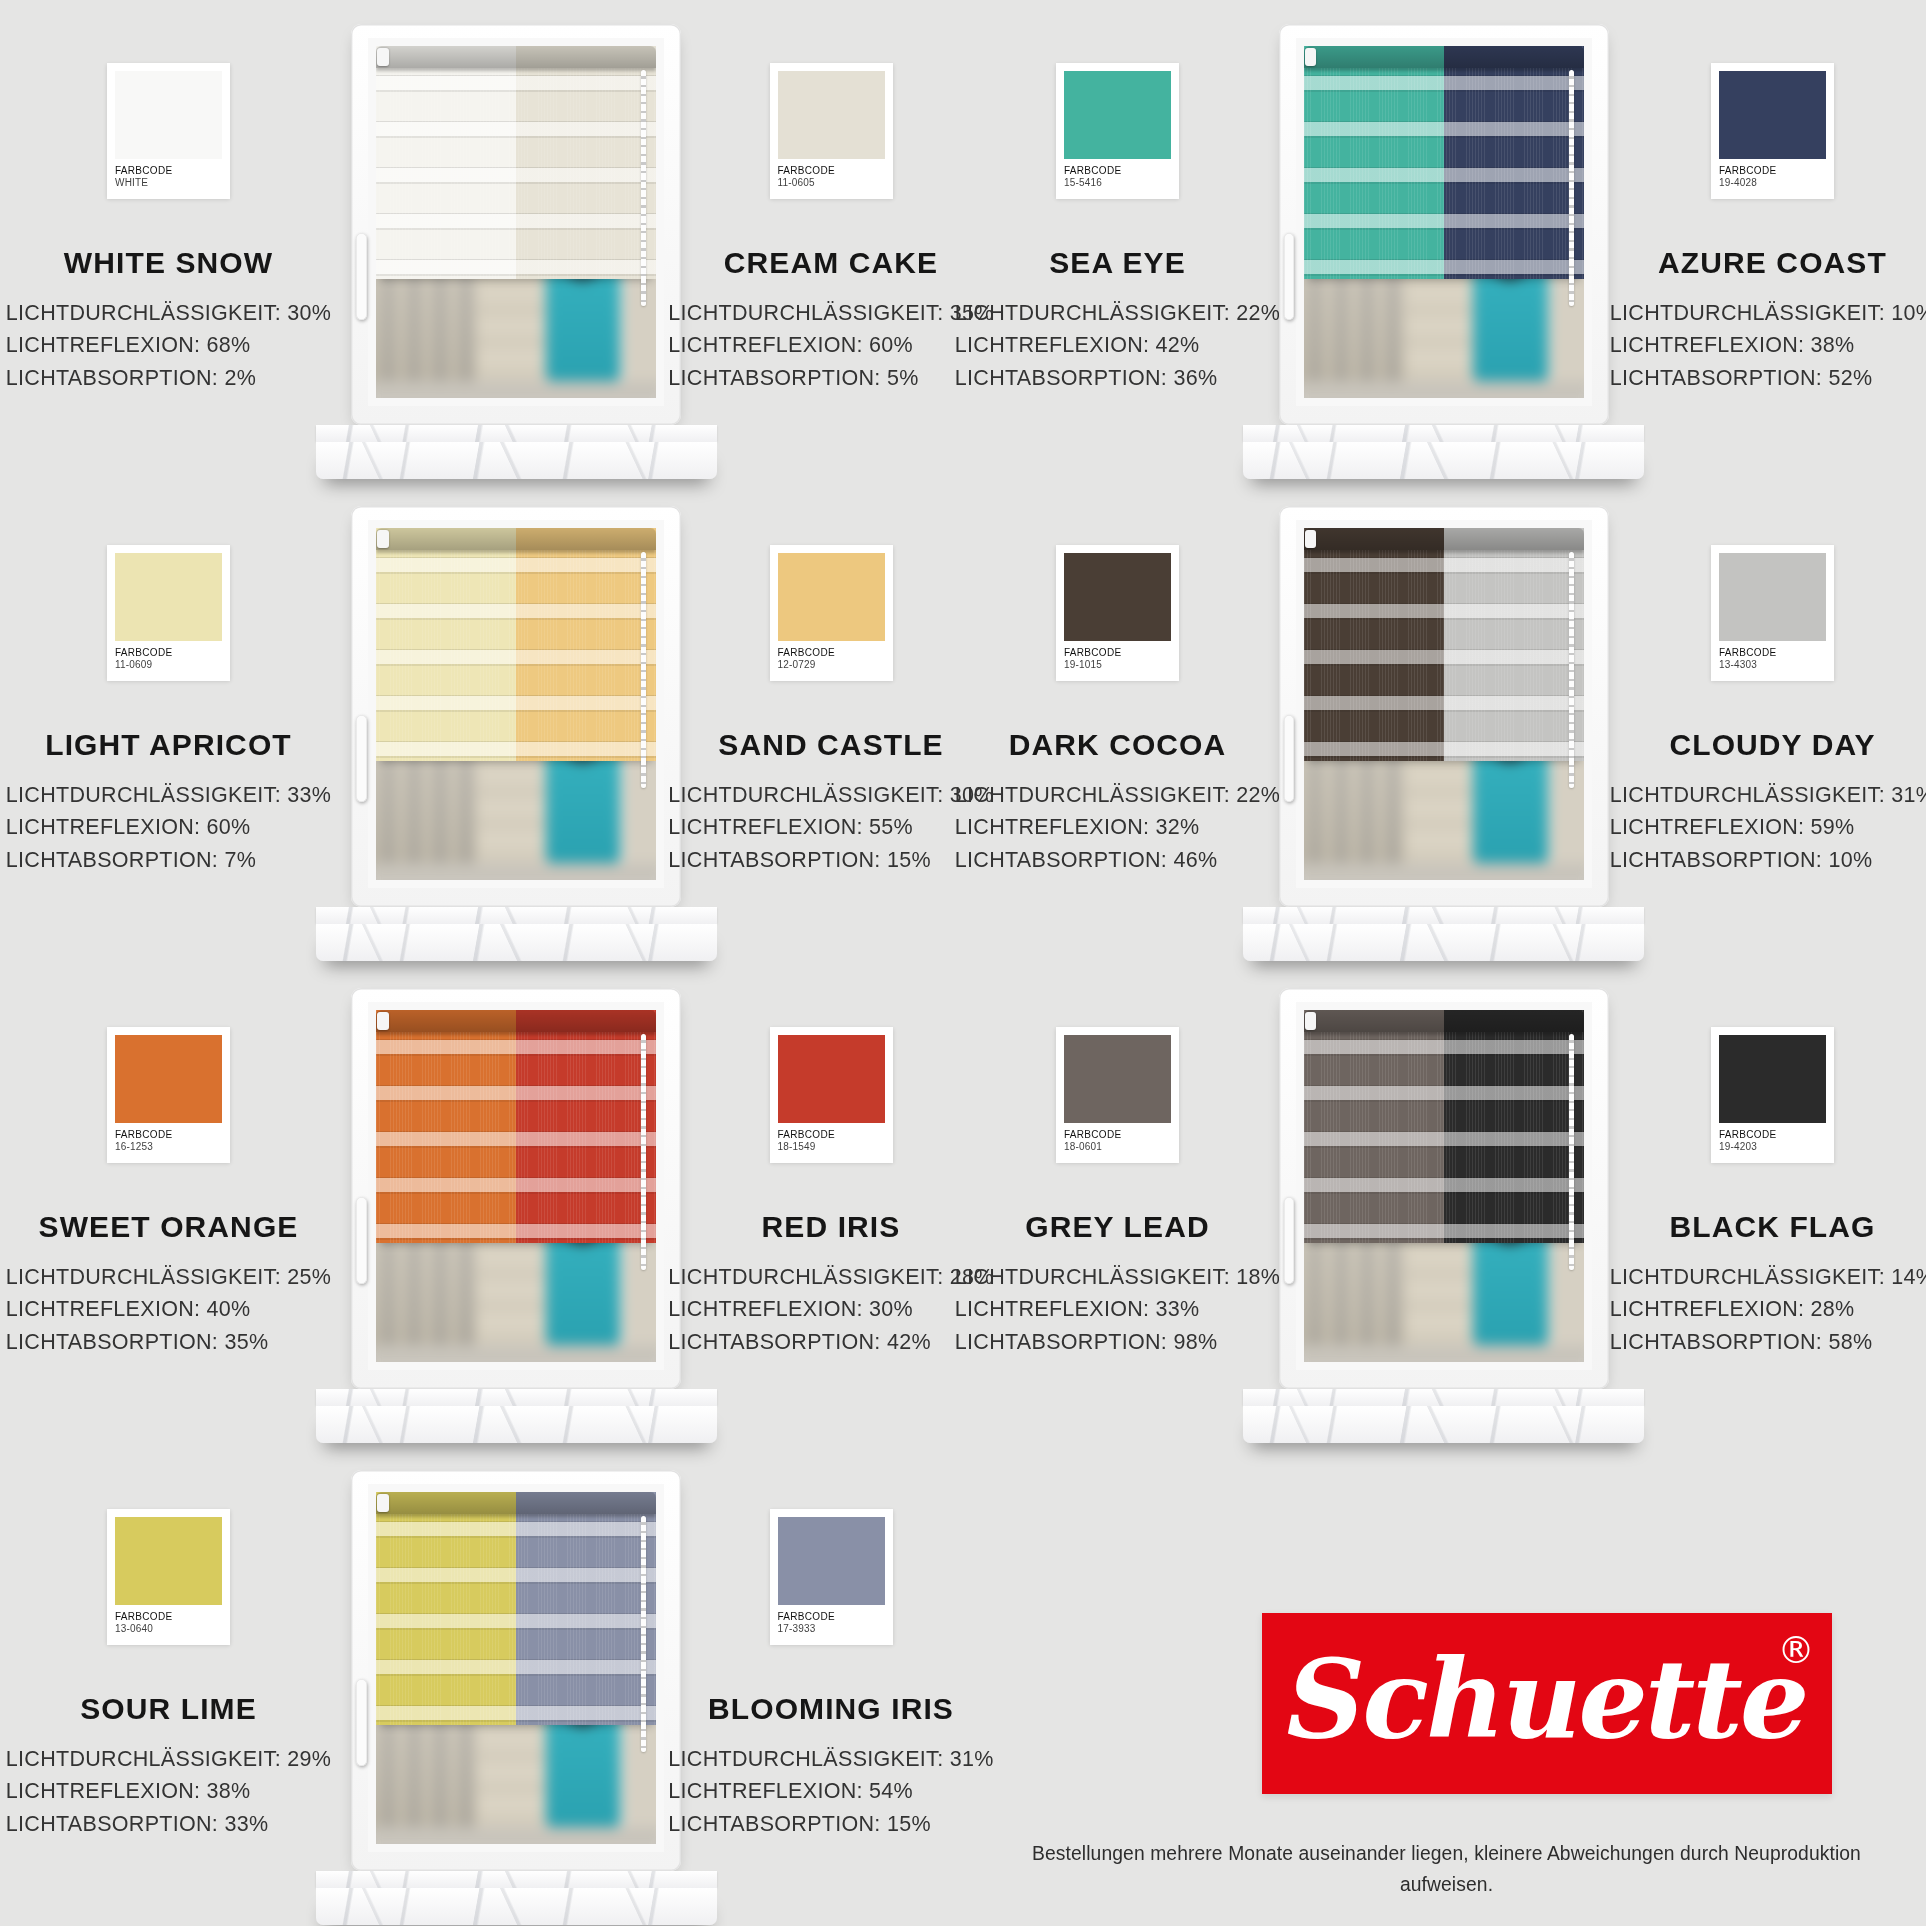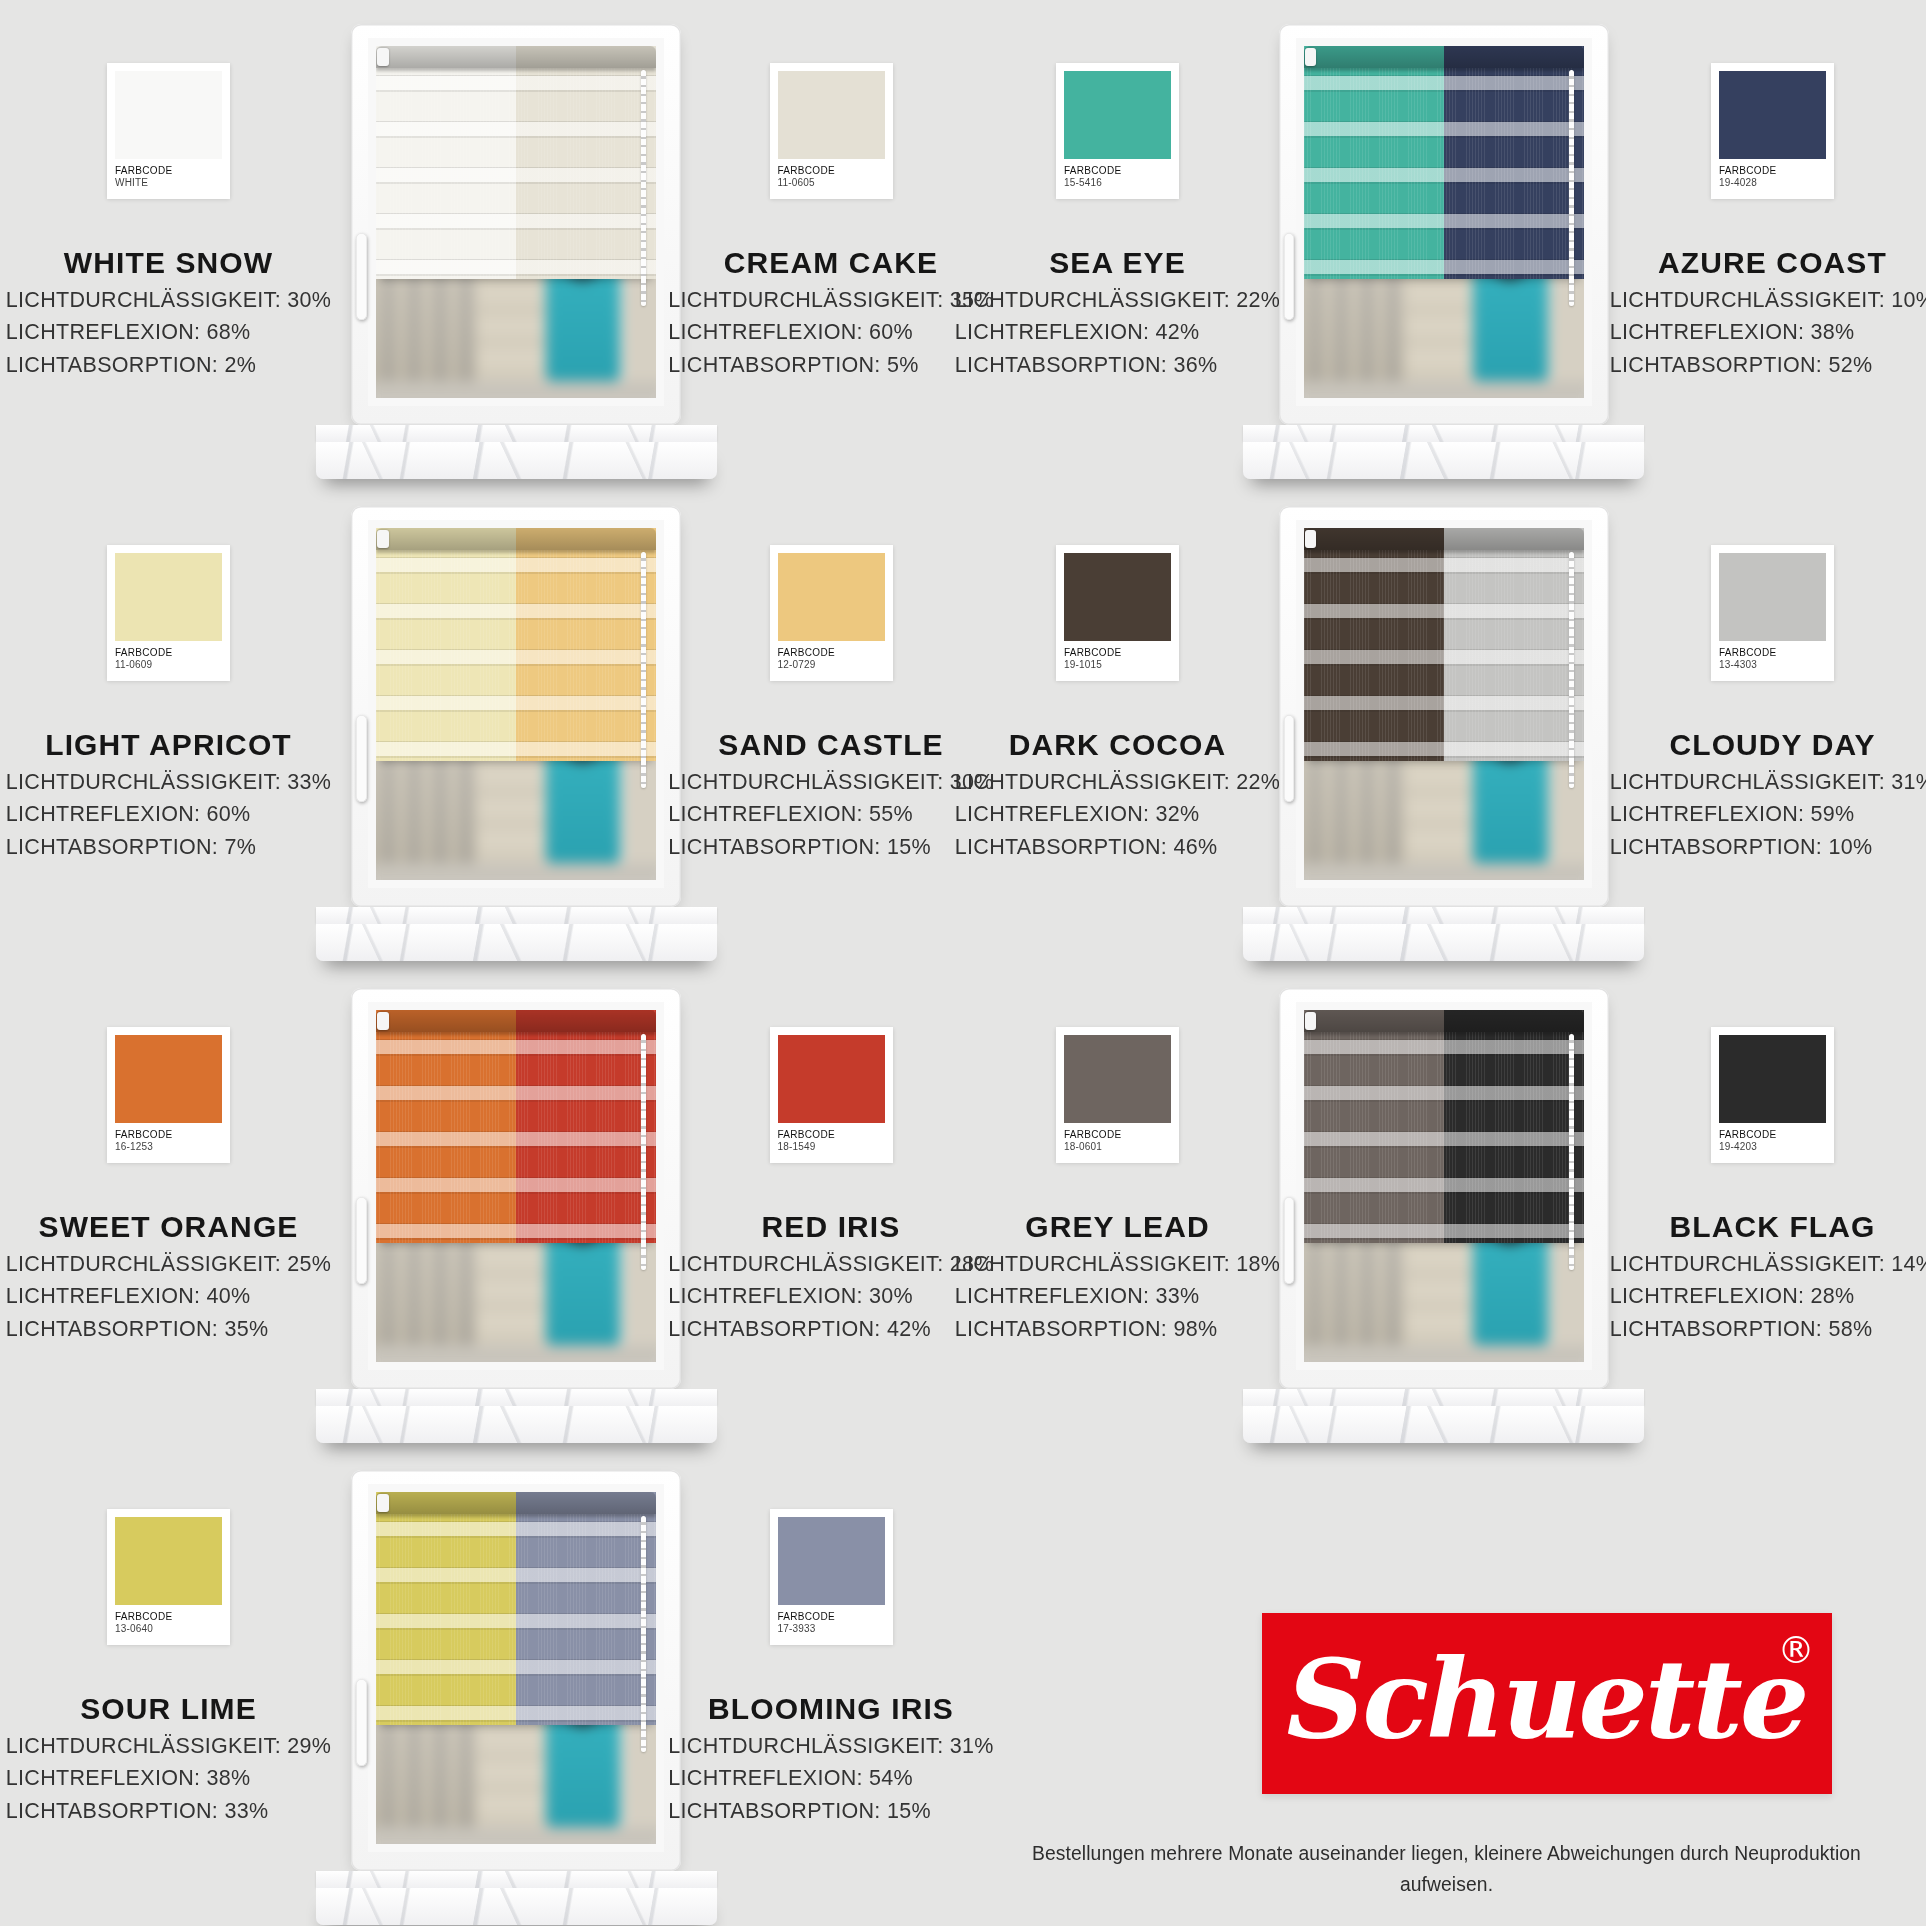--- a/index.html
+++ b/index.html
@@ -18,21 +18,21 @@
   .info{display:flex;flex-direction:column;align-items:center;padding-top:39px;}
   .card{
     width:123px;min-height:136px;background:#ffffff;
     box-shadow:0 1.4px 4.3px rgba(0,0,0,.14);
     padding:8px 8px 7.2px 8px;box-sizing:border-box;
   }
   .chip{width:107px;height:88px;}
   .fc-label{font-weight:normal;font-size:10px;letter-spacing:0.3px;margin-top:5.7px;color:#111;}
   .fc-code{font-size:10px;color:#3f3f3f;margin-top:1.4px;letter-spacing:0.2px;}
   .cname{margin-top:47px;font-size:30px;font-weight:bold;letter-spacing:1.1px;text-align:center;color:#161616;white-space:nowrap;}
-  .specs{margin-top:4px;}
+  .specs{margin-top:17px;}
   .spec{font-size:21.5px;line-height:1.5;color:#333;letter-spacing:0.3px;white-space:nowrap;}
   
   .wincell{display:flex;justify-content:center;align-items:flex-start;}
   .window{position:relative;width:401px;}
   .frame{
     position:relative;width:330px;height:401px;margin:0 auto;
     background:linear-gradient(#ffffff,#f3f3f3);
     border-radius:10px;
     box-shadow:inset 0 0 0 1.4px #e2e2e2, 0 7.2px 17px -8.6px rgba(0,0,0,.38);
     padding:14.3px 17px 18.6px 17px;box-sizing:border-box;

